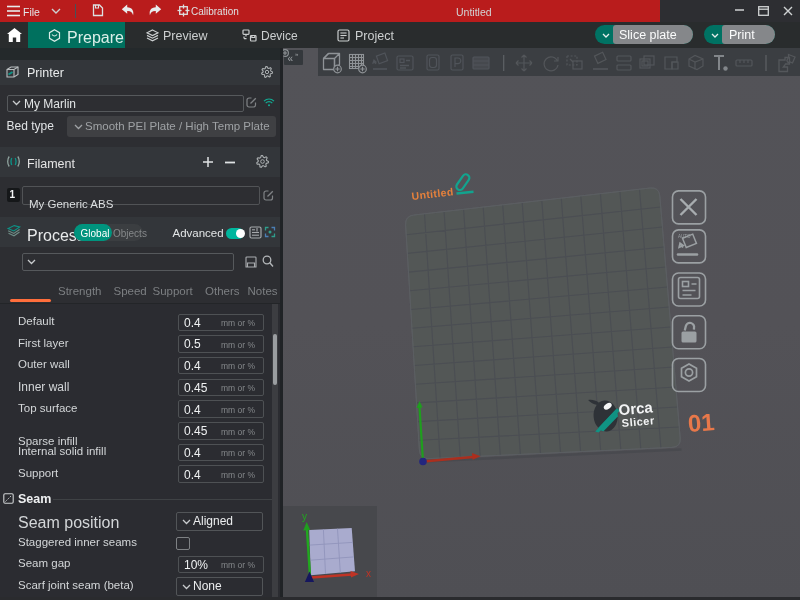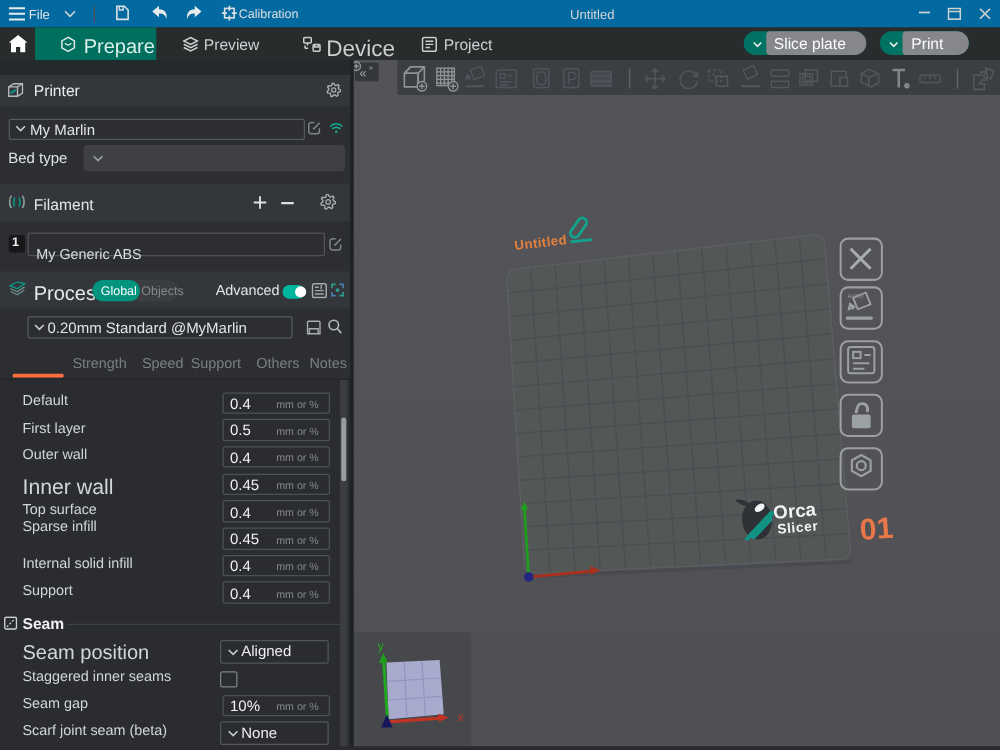--- a/index.html
+++ b/index.html
@@ -2,21 +2,21 @@
 <html><head><meta charset="utf-8"><style>
 *{margin:0;padding:0;box-sizing:border-box}
 html,body{width:800px;height:600px;overflow:hidden;background:#2d2e32}
 body{font-family:"Liberation Sans",sans-serif;-webkit-font-smoothing:antialiased}
 #app{position:absolute;left:0;top:0;width:800px;height:600px;overflow:hidden}
 .abs{position:absolute}
 </style></head>
 <body>
 <div id="app">
 
-<div class="abs" style="left:0;top:0;width:800px;height:22px;background:#0369a1">
+<div class="abs" style="left:0;top:0;width:660px;height:22px;background:#b91c1c">
   <svg class="abs" style="left:7px;top:5px" width="14" height="12" viewBox="0 0 14 12">
         <g stroke="#e8ebec" stroke-width="1.6">
           <line x1="0" y1="1.5" x2="13" y2="1.5"></line>
           <line x1="0" y1="6" x2="13" y2="6"></line>
           <line x1="0" y1="10.5" x2="13" y2="10.5"></line>
         </g>
       </svg>
   <div class="abs" style="left:23px;top:5.5px;font-size:10.5px;color:#e3e6e7">File</div>
   <svg class="abs" style="left:51px;top:8px" width="10" height="6" viewBox="0 0 10 6">
         <path d="M1 1l4 4 4-4" stroke="#cdd0d2" stroke-width="1.4" fill="none"></path>
@@ -75,21 +75,21 @@
   <div class="abs" style="left:163px;top:6.5px;font-size:12.5px;color:#cccfd0">Preview</div>
   <svg class="abs" style="left:242px;top:7px" width="15" height="13" viewBox="0 0 15 13">
         <g stroke="#cccfd0" stroke-width="1.2" fill="none">
           <rect x="1" y="1" width="6" height="4.4" rx="0.8"></rect>
           <line x1="4" y1="5.4" x2="4" y2="7.4"></line>
           <path d="M2 7.4v2.2M2 9.6h2.5"></path>
           <rect x="8.5" y="6.5" width="5.5" height="5.5" rx="0.8"></rect>
           <path d="M9.8 6.5v2h3v-2"></path>
         </g>
       </svg>
-  <div class="abs" style="left:261px;top:6.5px;font-size:18px;color:#cccfd0">Device</div>
+  <div class="abs" style="left:261px;top:6.5px;font-size:12px;color:#cccfd0">Device</div>
   <svg class="abs" style="left:337px;top:7px" width="13" height="13" viewBox="0 0 13 13">
         <rect x="1" y="1" width="11" height="11" rx="1.5" stroke="#cccfd0" stroke-width="1.2" fill="none"></rect>
         <g stroke="#cccfd0" stroke-width="1.1">
           <line x1="3.4" y1="4" x2="9.6" y2="4"></line>
           <line x1="3.4" y1="6.5" x2="9.6" y2="6.5"></line>
           <line x1="3.4" y1="9" x2="7" y2="9"></line>
         </g>
       </svg>
   <div class="abs" style="left:355px;top:6.5px;font-size:12.5px;color:#cccfd0">Project</div>
 
@@ -137,20 +137,21 @@
           <path d="M2.7 5.1C3.6 4.2 4.7 3.7 6 3.7s2.4.5 3.3 1.4"></path>
         </g>
         <circle cx="6" cy="7.3" r="1" fill="#13ab93"></circle>
       </svg>
 
   <div class="abs" style="left:6.5px;top:71px;font-size:12px;color:#dfe2e4">Bed type</div>
   <div class="abs" style="left:67px;top:68px;width:209px;height:21px;background:#3f4043;border-radius:3px"></div>
   <svg class="abs" style="left:74px;top:76px" width="9" height="6" viewBox="0 0 9 6">
         <path d="M1 1l3.5 3.5L8 1" stroke="#9fa2a5" stroke-width="1.3" fill="none"></path>
       </svg>
+  <div class="abs" style="left:85px;top:72px;font-size:11.5px;color:#9fa2a5">Smooth PEI Plate / High Temp Plate</div>
 
   <div class="abs" style="left:0;top:99px;width:280px;height:30px;background:#33363a"></div>
   <svg class="abs" style="left:7px;top:107px" width="13" height="13" viewBox="0 0 13 13">
         <g fill="none" stroke-width="1.3">
           <path d="M2.2 1.5C1.2 2.8 0.7 4.5 0.7 6.5s0.5 3.7 1.5 5" stroke="#8fa39e"></path>
           <path d="M10.8 1.5c1 1.3 1.5 3 1.5 5s-0.5 3.7-1.5 5" stroke="#8fa39e"></path>
           <path d="M4.8 3c-0.5 0.9-0.8 2.1-0.8 3.5s0.3 2.6 0.8 3.5" stroke="#0d9488"></path>
           <path d="M8.2 3c0.5 0.9 0.8 2.1 0.8 3.5s-0.3 2.6-0.8 3.5" stroke="#0d9488"></path>
         </g>
       </svg>
@@ -207,21 +208,20 @@
           <path d="M10.5 7.5v3h-3" stroke="#2f9d8c"></path>
           <path d="M4.5 10.5h-3v-3" stroke="#4b7fb5"></path>
         </g>
         <circle cx="6" cy="6" r="1.5" fill="#2f9d8c"></circle>
       </svg>
 
   <div class="abs" style="left:21.5px;top:204.5px;width:212px;height:18px;border:1px solid #56595c;border-radius:2px"></div>
   <svg class="abs" style="left:27px;top:211px" width="9" height="6" viewBox="0 0 9 6">
         <path d="M1 1l3.5 3.5L8 1" stroke="#c8cbcd" stroke-width="1.3" fill="none"></path>
       </svg>
-  <div class="abs" style="left:38px;top:206.5px;font-size:12px;color:#e2e5e6">0.20mm Standard @MyMarlin</div>
   <svg class="abs" style="left:245px;top:208px" width="12" height="12" viewBox="0 0 12 12">
         <path d="M2.5 11V7h7v4M1 11h10M1.8 1h8.4c.5 0 .8.3.8.8V11h-10V1.8c0-.5.3-.8.8-.8z" stroke="#a9acaf" stroke-width="1.1" fill="none"></path>
       </svg>
   <svg class="abs" style="left:262px;top:207px" width="12" height="13" viewBox="0 0 12 13">
         <circle cx="5" cy="5" r="3.8" stroke="#b3b6b9" stroke-width="1.3" fill="none"></circle>
         <line x1="7.8" y1="7.8" x2="11" y2="11.5" stroke="#b3b6b9" stroke-width="1.4"></line>
       </svg>
 
   <div class="abs" style="left:12px;top:255px;font-size:11.5px;font-weight:400;color:#f4744a">Quality</div>
   <div class="abs" style="left:58px;top:237px;font-size:11.5px;color:#7c7f82">Strength</div>
@@ -238,29 +238,29 @@
       <div class="abs" style="left:184px;top:267.7px;font-size:12px;font-weight:500;color:#f0f2f3">0.4</div>
   <div class="abs" style="left:221px;top:270.0px;font-size:8.5px;color:#85888b">mm or %</div>
   <div class="abs" style="left:18px;top:288.7px;font-size:11.5px;color:#d3d6d8">First layer</div>
   <div class="abs" style="left:177.5px;top:287.2px;width:86.5px;height:17.5px;border:1px solid #4e5154;border-radius:2px"></div>
       <div class="abs" style="left:184px;top:289.4px;font-size:12px;font-weight:500;color:#f0f2f3">0.5</div>
   <div class="abs" style="left:221px;top:291.7px;font-size:8.5px;color:#85888b">mm or %</div>
   <div class="abs" style="left:18px;top:310.4px;font-size:11.5px;color:#d3d6d8">Outer wall</div>
   <div class="abs" style="left:177.5px;top:308.9px;width:86.5px;height:17.5px;border:1px solid #4e5154;border-radius:2px"></div>
       <div class="abs" style="left:184px;top:311.1px;font-size:12px;font-weight:500;color:#f0f2f3">0.4</div>
   <div class="abs" style="left:221px;top:313.4px;font-size:8.5px;color:#85888b">mm or %</div>
-  <div class="abs" style="left:18px;top:332.1px;font-size:17px;color:#d3d6d8">Inner wall</div>
+  <div class="abs" style="left:18px;top:332.1px;font-size:12px;color:#d3d6d8">Inner wall</div>
   <div class="abs" style="left:177.5px;top:330.6px;width:86.5px;height:17.5px;border:1px solid #4e5154;border-radius:2px"></div>
       <div class="abs" style="left:184px;top:332.8px;font-size:12px;font-weight:500;color:#f0f2f3">0.45</div>
   <div class="abs" style="left:221px;top:335.1px;font-size:8.5px;color:#85888b">mm or %</div>
   <div class="abs" style="left:18px;top:353.8px;font-size:11.5px;color:#d3d6d8">Top surface</div>
   <div class="abs" style="left:177.5px;top:352.3px;width:86.5px;height:17.5px;border:1px solid #4e5154;border-radius:2px"></div>
       <div class="abs" style="left:184px;top:354.5px;font-size:12px;font-weight:500;color:#f0f2f3">0.4</div>
   <div class="abs" style="left:221px;top:356.8px;font-size:8.5px;color:#85888b">mm or %</div>
-  <div class="abs" style="left:18px;top:368px;font-size:11.5px;color:#d3d6d8">Sparse infill</div>
+  <div class="abs" style="left:18px;top:387px;font-size:11.5px;color:#d3d6d8">Sparse infill</div>
   <div class="abs" style="left:177.5px;top:374.0px;width:86.5px;height:17.5px;border:1px solid #4e5154;border-radius:2px"></div>
       <div class="abs" style="left:184px;top:376.2px;font-size:12px;font-weight:500;color:#f0f2f3">0.45</div>
   <div class="abs" style="left:221px;top:378.5px;font-size:8.5px;color:#85888b">mm or %</div>
   <div class="abs" style="left:18px;top:397.2px;font-size:11.5px;color:#d3d6d8">Internal solid infill</div>
   <div class="abs" style="left:177.5px;top:395.7px;width:86.5px;height:17.5px;border:1px solid #4e5154;border-radius:2px"></div>
       <div class="abs" style="left:184px;top:397.9px;font-size:12px;font-weight:500;color:#f0f2f3">0.4</div>
   <div class="abs" style="left:221px;top:400.2px;font-size:8.5px;color:#85888b">mm or %</div>
   <div class="abs" style="left:18px;top:418.9px;font-size:11.5px;color:#d3d6d8">Support</div>
   <div class="abs" style="left:177.5px;top:417.4px;width:86.5px;height:17.5px;border:1px solid #4e5154;border-radius:2px"></div>
       <div class="abs" style="left:184px;top:419.6px;font-size:12px;font-weight:500;color:#f0f2f3">0.4</div>

